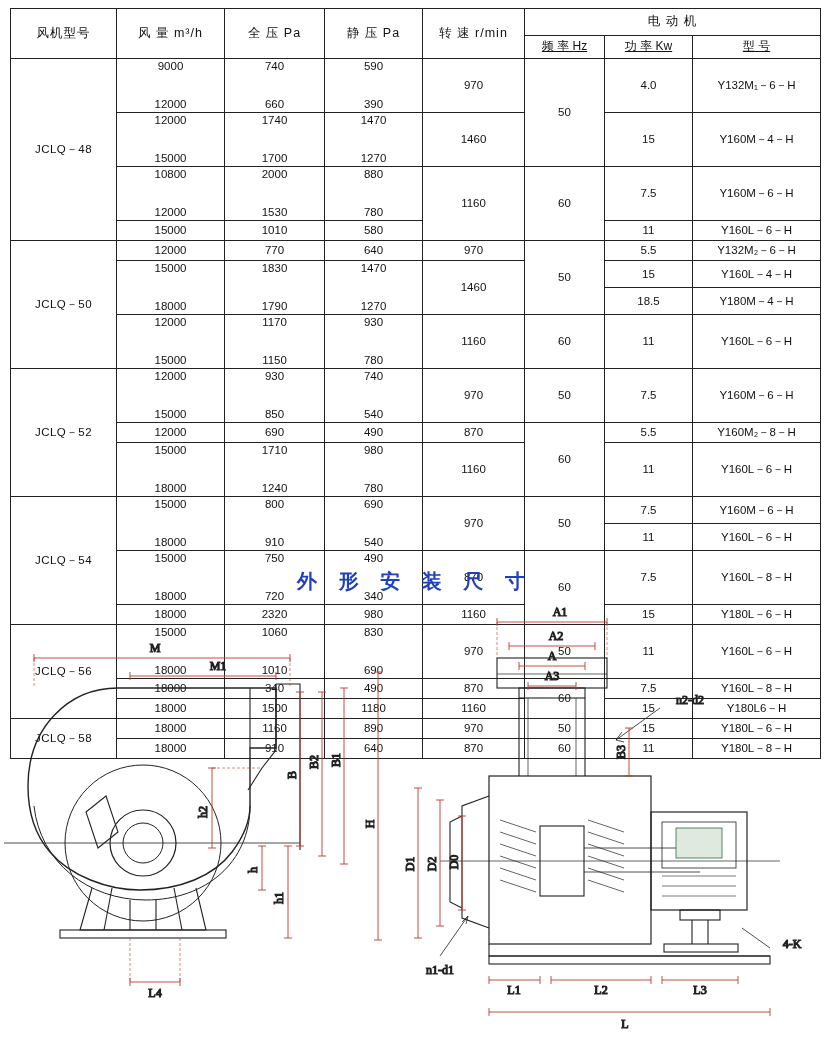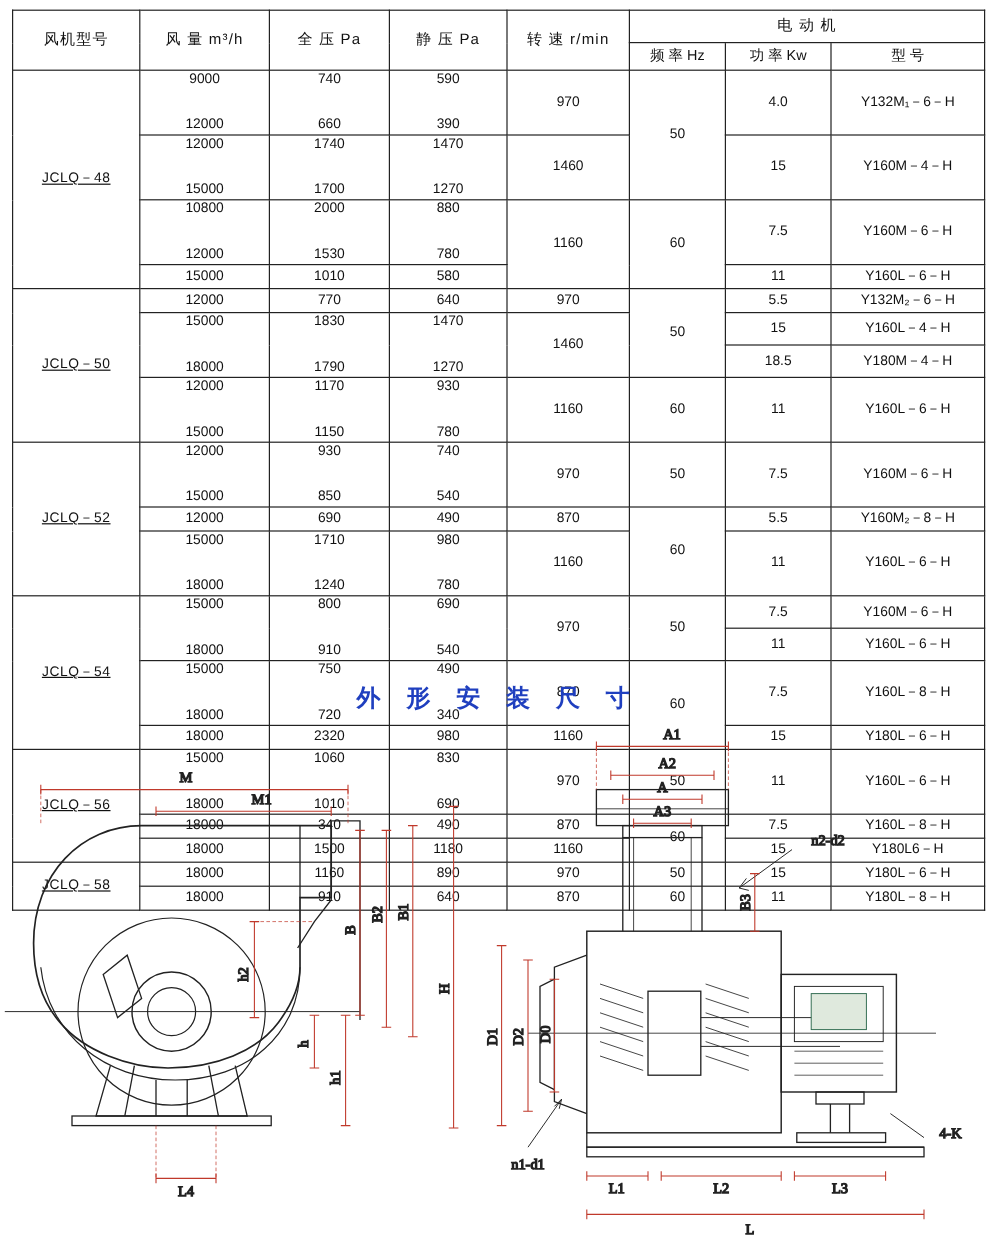--- a/index.html
+++ b/index.html
@@ -5,22 +5,22 @@
   html,body{margin:0;padding:0;background:#ffffff;}
   body{width:830px;height:1037px;font-family:"Liberation Sans",sans-serif;color:#111;overflow:hidden;}
   .page{position:relative;width:830px;height:913px;}
 
   
   .tbl-wrap{position:absolute;left:10px;top:8px;width:810px;}
   table.spec{border-collapse:collapse;width:810px;table-layout:fixed;}
   table.spec td,table.spec th{border:1px solid #222;font-weight:normal;text-align:center;vertical-align:middle;
      font-size:11.5px;padding:0;line-height:1.1;color:#111;}
   table.spec .hd{font-size:12.5px;height:26px;letter-spacing:1px;}
-  table.spec .hd2{font-size:12px;height:22px;}
-  .model-cell{font-size:12.5px;letter-spacing:.5px;text-decoration:underline;}
+  table.spec .hd2{font-size:12px;height:22px;text-decoration:underline;}
+  .model-cell{font-size:12.5px;letter-spacing:.5px;}
   .stack{display:flex;flex-direction:column;justify-content:center;height:100%;gap:22px;}
   .stack span{display:block;line-height:1.35;}
   td.multi{padding:1px 0;}
   .r{height:19px;}
   .h2{height:38px;}
 
   
   .sec-title{position:absolute;left:0;top:568px;width:830px;text-align:center;color:#1f3fbf;
     font-size:20px;font-weight:bold;letter-spacing:8px;font-family:Liberation Sans, sans-serif;}
 

